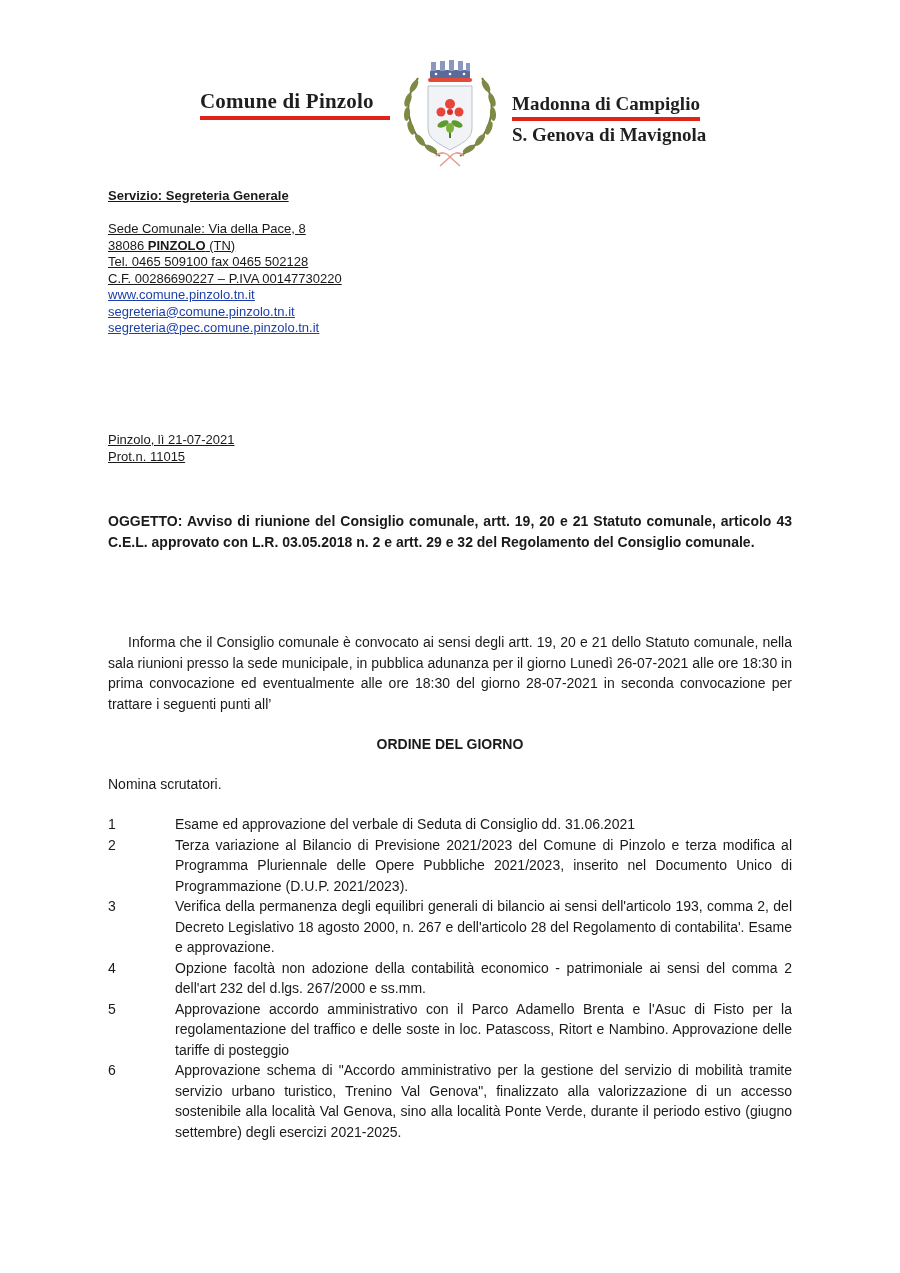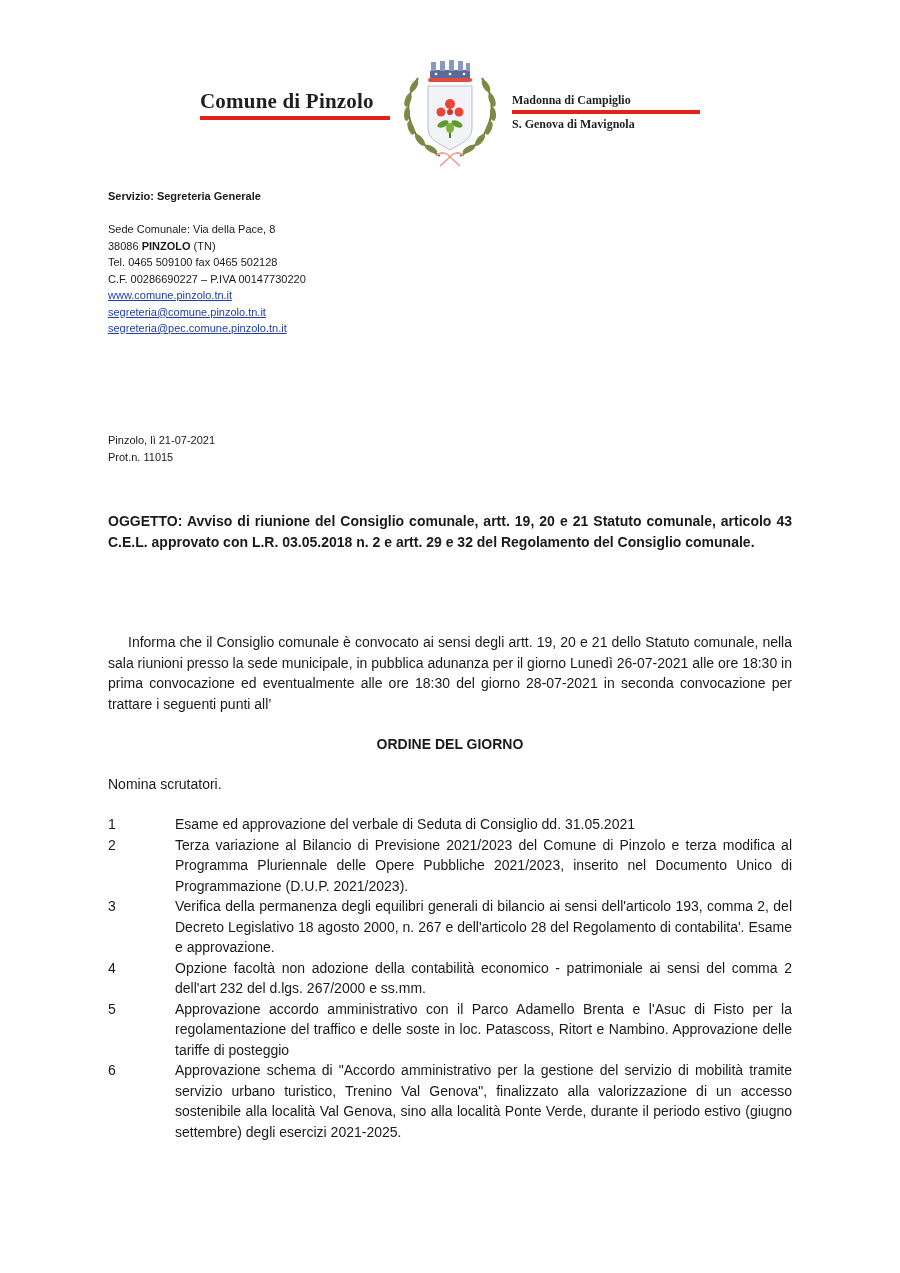--- a/index.html
+++ b/index.html
@@ -4,26 +4,26 @@
 <style>
   html, body { margin: 0; padding: 0; background: #ffffff; }
   body { width: 900px; height: 1273px; position: relative; overflow: hidden; color: #1a1a1a; }
   .page { position: absolute; left: 0; top: 0; width: 900px; height: 1273px; }
 
   
   .lh-left { position: absolute; left: 200px; top: 89px; width: 190px; }
   .lh-name { font-family: "Liberation Serif", "DejaVu Serif", serif; font-weight: bold; font-size: 21px; color: #1f1f1f; letter-spacing: 0.2px; white-space: nowrap; }
   .red-bar { height: 4px; background: #e2231a; margin-top: 2px; }
   .lh-right { position: absolute; left: 512px; top: 93px; width: 188px; }
-  .lh-sub { font-family: "Liberation Serif", "DejaVu Serif", serif; font-weight: bold; font-size: 12px; color: #1f1f1f; white-space: nowrap; }
+  .lh-sub { font-family: "Liberation Serif", "DejaVu Serif", serif; font-weight: bold; font-size: 19px; color: #1f1f1f; white-space: nowrap; }
   .lh-right .red-bar { margin-top: 2px; margin-bottom: 3px; }
   .emblem { position: absolute; left: 396px; top: 56px; width: 108px; height: 112px; }
 
   
-  .small { font-family: "Liberation Sans", "DejaVu Sans", sans-serif; font-size: 11px; line-height: 16.5px; color: #1a1a1a; }
+  .small { font-family: "Liberation Sans", "DejaVu Sans", sans-serif; font-size: 13px; line-height: 16.5px; color: #1a1a1a; text-decoration: underline; }
   .block { position: absolute; left: 108px; }
   .bold { font-weight: bold; }
   a.link { color: #1f3fa8; text-decoration: underline; }
 
   
   .body { font-family: "Liberation Sans", "DejaVu Sans", sans-serif; font-size: 14px; line-height: 20.5px; color: #1a1a1a; }
   .justify { text-align: justify; text-align-last: left; }
   .center { text-align: center; }
   .oggetto { position: absolute; left: 108px; top: 511px; width: 684px; font-weight: bold; }
   .presidente { position: absolute; left: 108px; top: 592px; width: 684px; }
@@ -135,21 +135,21 @@
 
   <div class="body justify informa">Informa che il Consiglio comunale è convocato ai sensi degli artt. 19, 20 e 21 dello Statuto comunale, nella sala riunioni presso la sede municipale, in pubblica adunanza per il giorno Lunedì 26-07-2021 alle ore 18:30 in prima convocazione ed eventualmente alle ore 18:30 del giorno 28-07-2021 in seconda convocazione per trattare i seguenti punti all’</div>
 
   <div class="body center ordine">ORDINE DEL GIORNO</div>
 
   <div class="body nomina">Nomina scrutatori.</div>
 
   <div class="body agenda">
     <div class="agenda-item">
       <div class="agenda-num">1</div>
-      <div class="agenda-text">Esame ed approvazione del verbale di Seduta di Consiglio dd. 31.05.2021</div>
+      <div class="agenda-text">Esame ed approvazione del verbale di Seduta di Consiglio dd. 31.06.2021</div>
     </div>
     <div class="agenda-item">
       <div class="agenda-num">2</div>
       <div class="agenda-text">Terza variazione al Bilancio di Previsione 2021/2023 del Comune di Pinzolo e terza modifica al  Programma Pluriennale delle Opere Pubbliche 2021/2023, inserito nel Documento Unico di Programmazione (D.U.P. 2021/2023).</div>
     </div>
     <div class="agenda-item">
       <div class="agenda-num">3</div>
       <div class="agenda-text">Verifica della permanenza degli equilibri generali di bilancio ai sensi dell'articolo 193, comma 2, del Decreto Legislativo 18 agosto 2000, n. 267 e dell'articolo 28 del Regolamento di contabilita'. Esame e approvazione.</div>
     </div>
     <div class="agenda-item">

